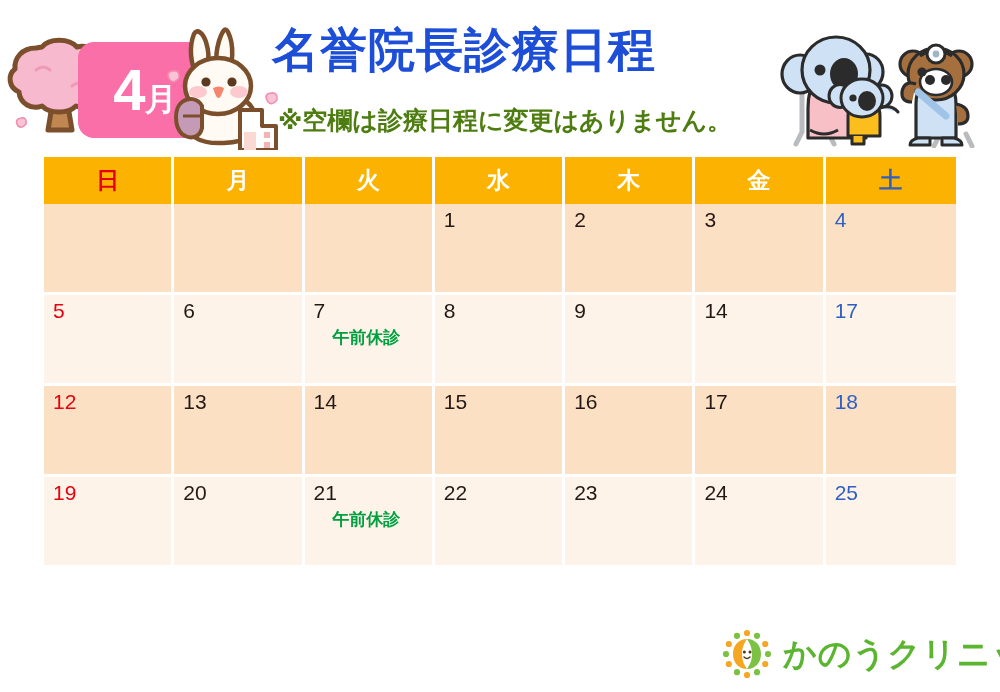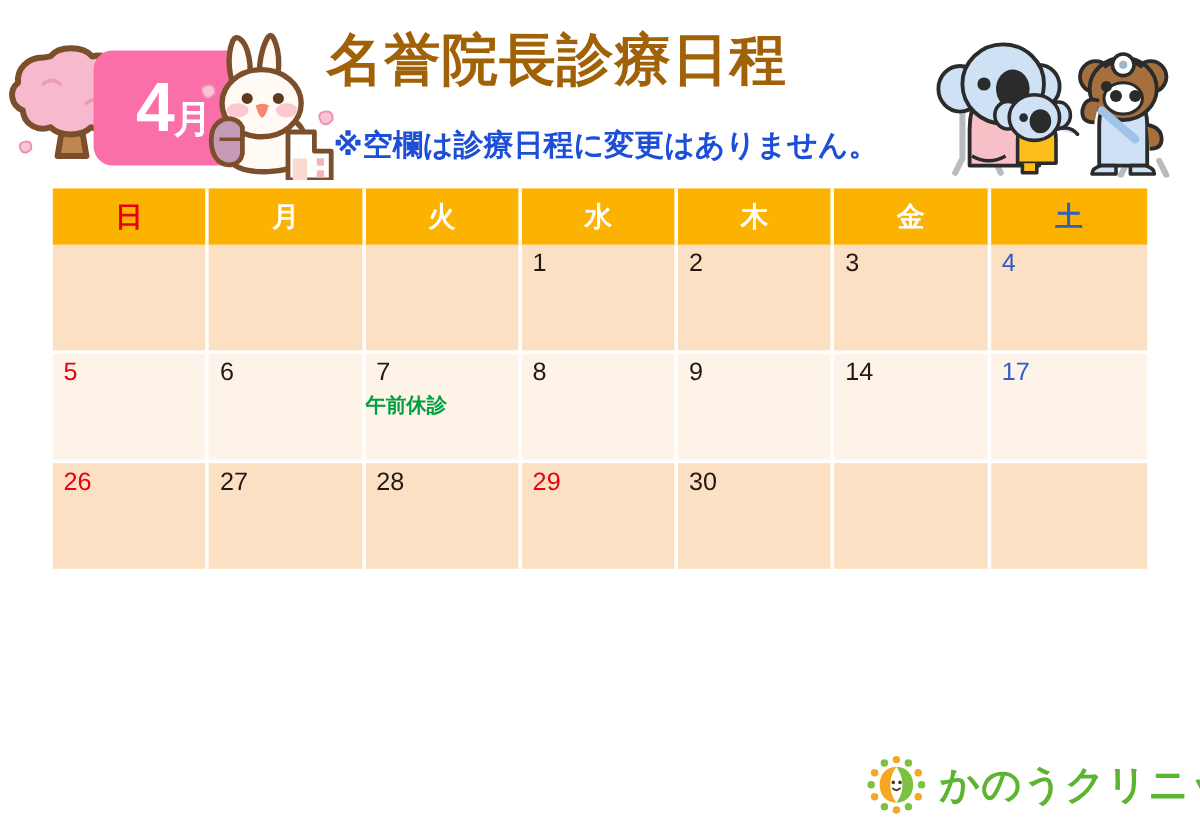--- a/index.html
+++ b/index.html
@@ -75,32 +75,32 @@
     height: 126px;
   }
 
   
   .title-main {
     position: absolute;
     left: 272px;
     top: 24px;
     font-size: 47px;
     font-weight: bold;
-    color: #a16207;
+    color: #1d4ed8;
     letter-spacing: 1px;
     line-height: 1.12;
     white-space: nowrap;
   }
   .title-sub {
     position: absolute;
     left: 278px;
     top: 104px;
     font-size: 25px;
     font-weight: bold;
-    color: #1d4ed8;
+    color: #4d7c0f;
     letter-spacing: 0px;
     white-space: nowrap;
   }
 
   
   .mascots {
     position: absolute;
     left: 770px;
     top: 12px;
     width: 228px;
@@ -152,21 +152,21 @@
     font-weight: normal;
   }
   .daynum.sun, .daynum.holiday { color: #e60012; }
   .daynum.sat { color: #2f5fc4; }
 
   .note {
     position: absolute;
     left: 0;
     right: 4px;
     top: 31px;
-    text-align: left;
+    text-align: center;
     font-size: 17px;
     font-weight: bold;
     color: #00a040;
     letter-spacing: 0px;
   }
 
   
   .logo {
     position: absolute;
     left: 722px;
@@ -352,39 +352,63 @@
         </td>
         <td>
           <div class="daynum">14</div>
         </td>
         <td>
           <div class="daynum sat">17</div>
         </td>
       </tr>
       <tr class="row-dark">
         <td>
-          <div class="daynum sun">26</div>
-        </td>
-        <td>
-          <div class="daynum">27</div>
-        </td>
-        <td>
-          <div class="daynum">28</div>
-        </td>
-        <td>
-          <div class="daynum holiday">29</div>
-        </td>
-        <td>
-          <div class="daynum">30</div>
-        </td>
-        <td>
-          <div class="daynum"></div>
-        </td>
-        <td>
-          <div class="daynum"></div>
+          <div class="daynum sun">12</div>
+        </td>
+        <td>
+          <div class="daynum">13</div>
+        </td>
+        <td>
+          <div class="daynum">14</div>
+        </td>
+        <td>
+          <div class="daynum">15</div>
+        </td>
+        <td>
+          <div class="daynum">16</div>
+        </td>
+        <td>
+          <div class="daynum">17</div>
+        </td>
+        <td>
+          <div class="daynum sat">18</div>
+        </td>
+      </tr>
+      <tr class="row-light">
+        <td>
+          <div class="daynum sun">19</div>
+        </td>
+        <td>
+          <div class="daynum">20</div>
+        </td>
+        <td>
+          <div class="daynum">21</div>
+          <div class="note">午前休診</div>
+        </td>
+        <td>
+          <div class="daynum">22</div>
+        </td>
+        <td>
+          <div class="daynum">23</div>
+        </td>
+        <td>
+          <div class="daynum">24</div>
+        </td>
+        <td>
+          <div class="daynum sat">25</div>
         </td>
       </tr>
     </tbody>
 </table>
 
 <div class="logo">
   <svg class="logo-mark" viewBox="0 0 50 50">
     <g>
       <circle cx="25" cy="4" r="3.1" fill="#f5a623"></circle>
       <circle cx="35" cy="6.8" r="3.1" fill="#7cc242"></circle>

